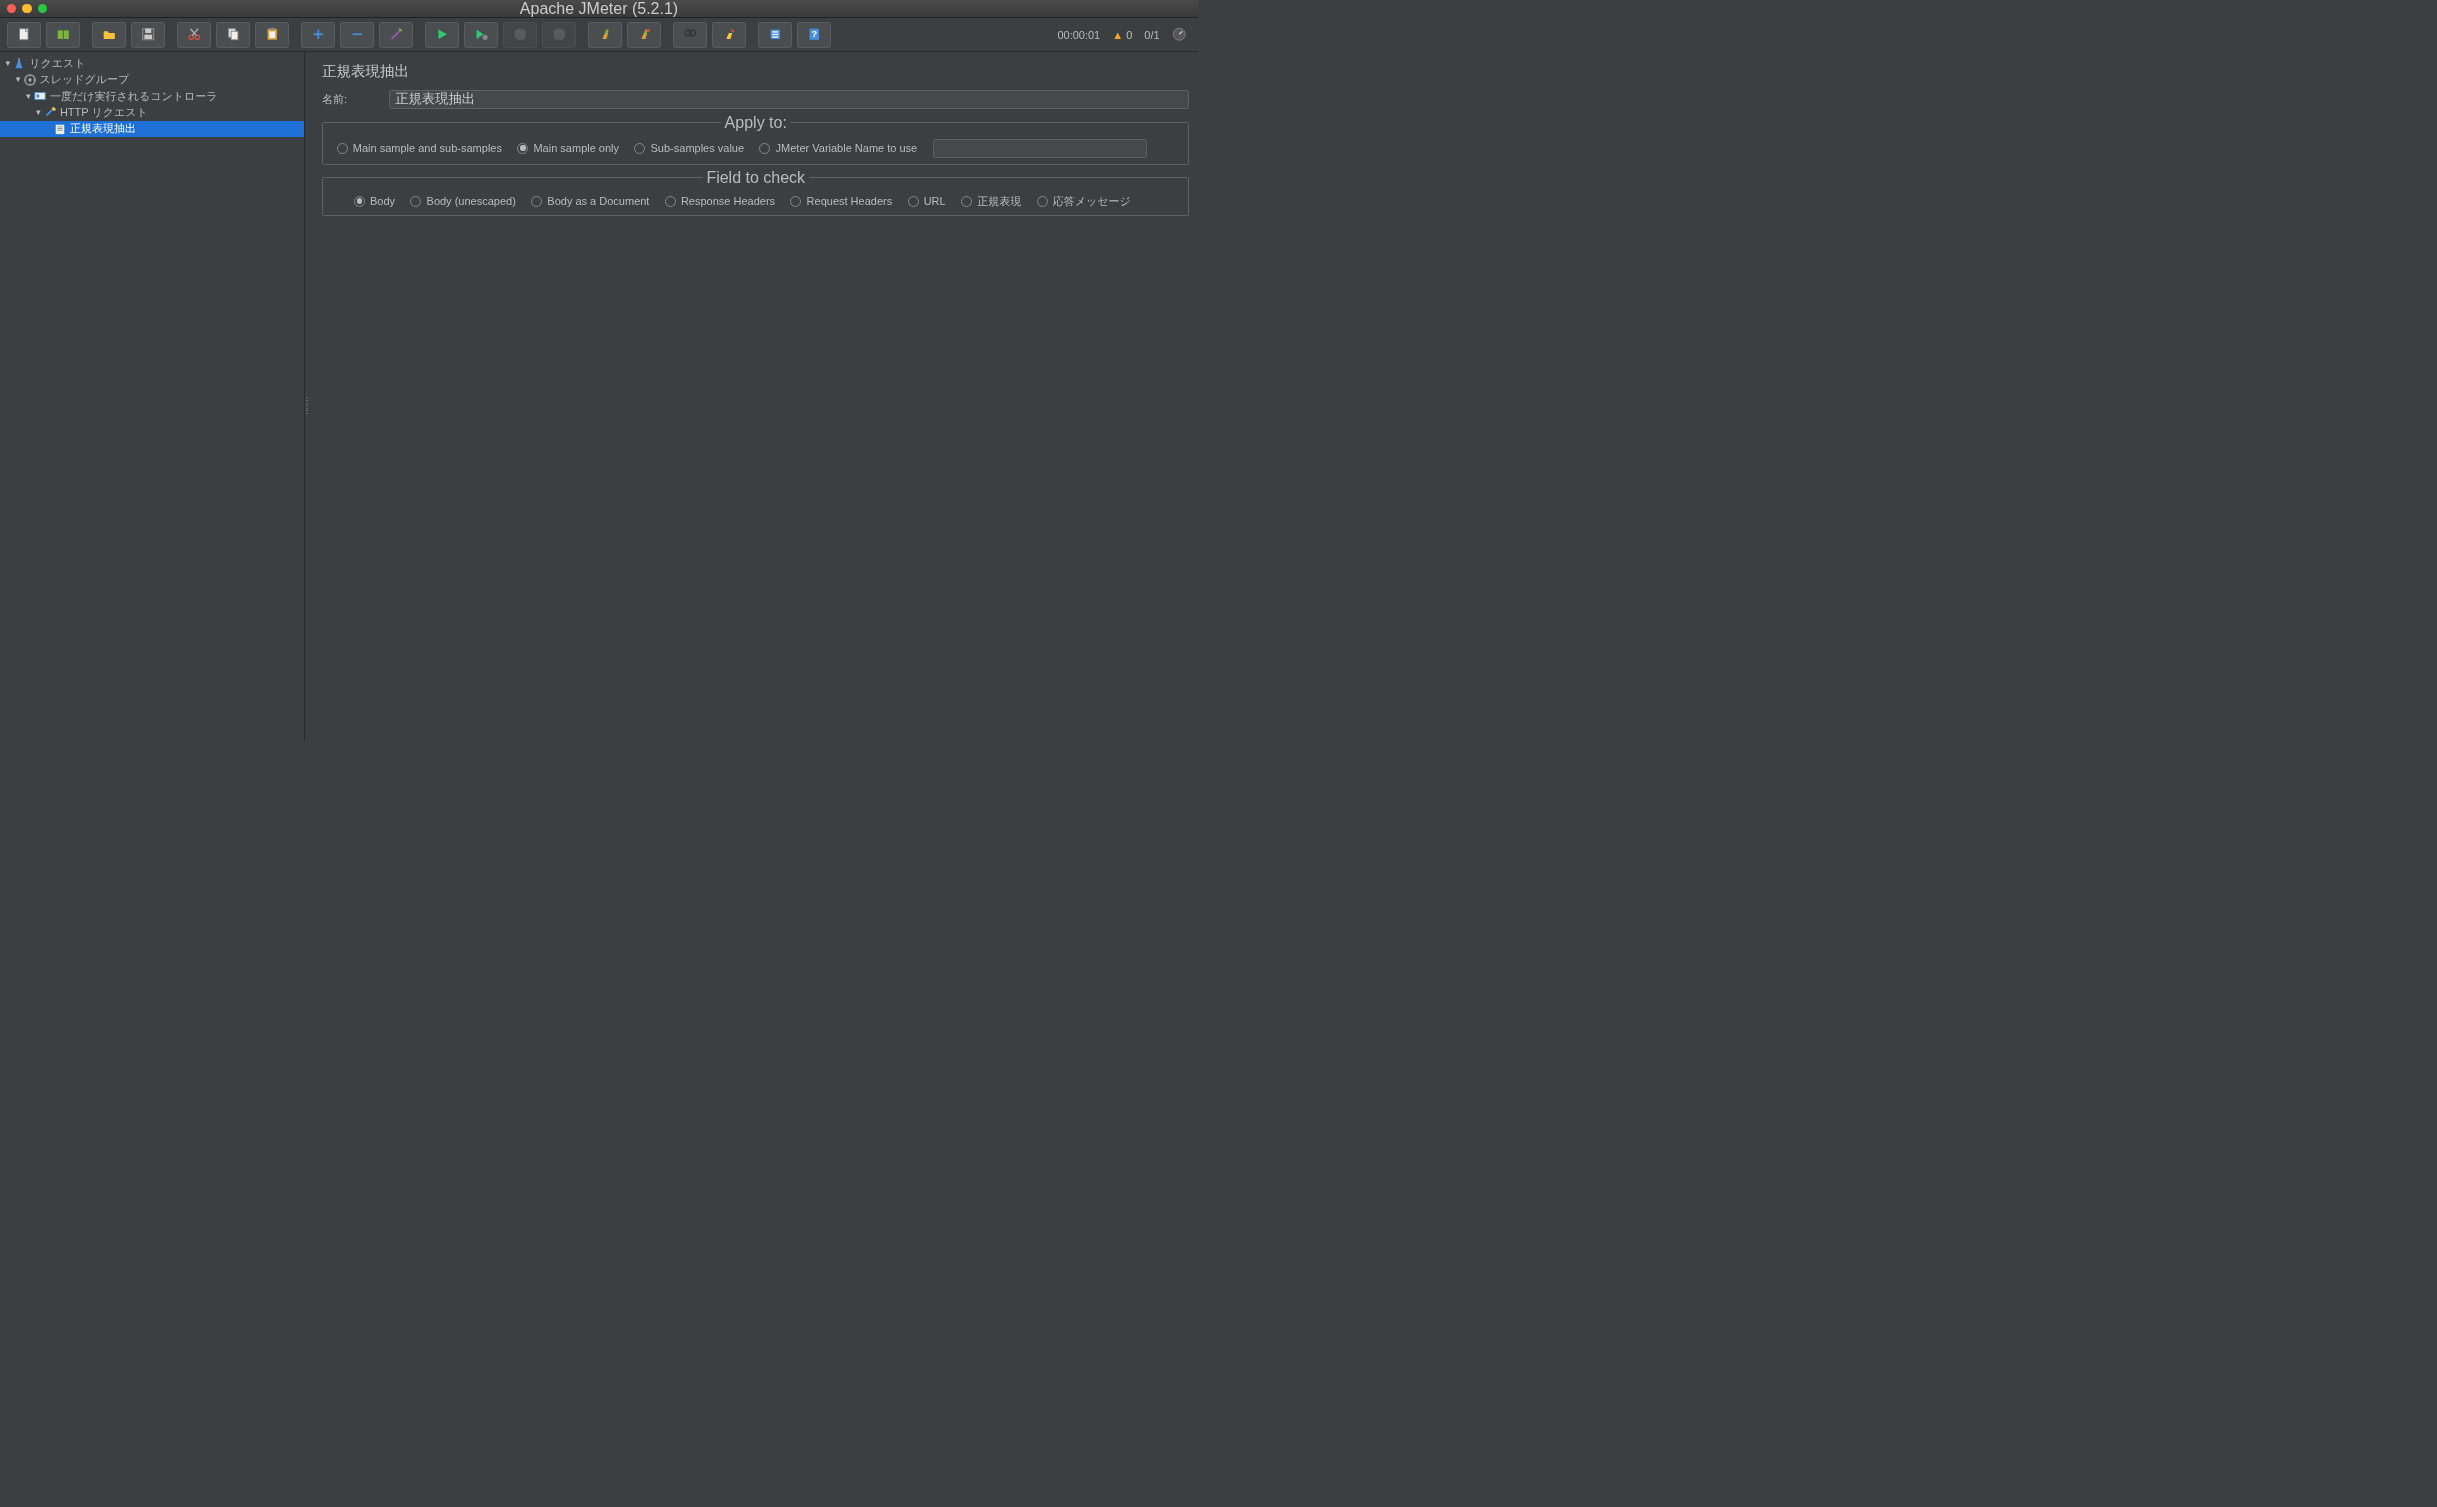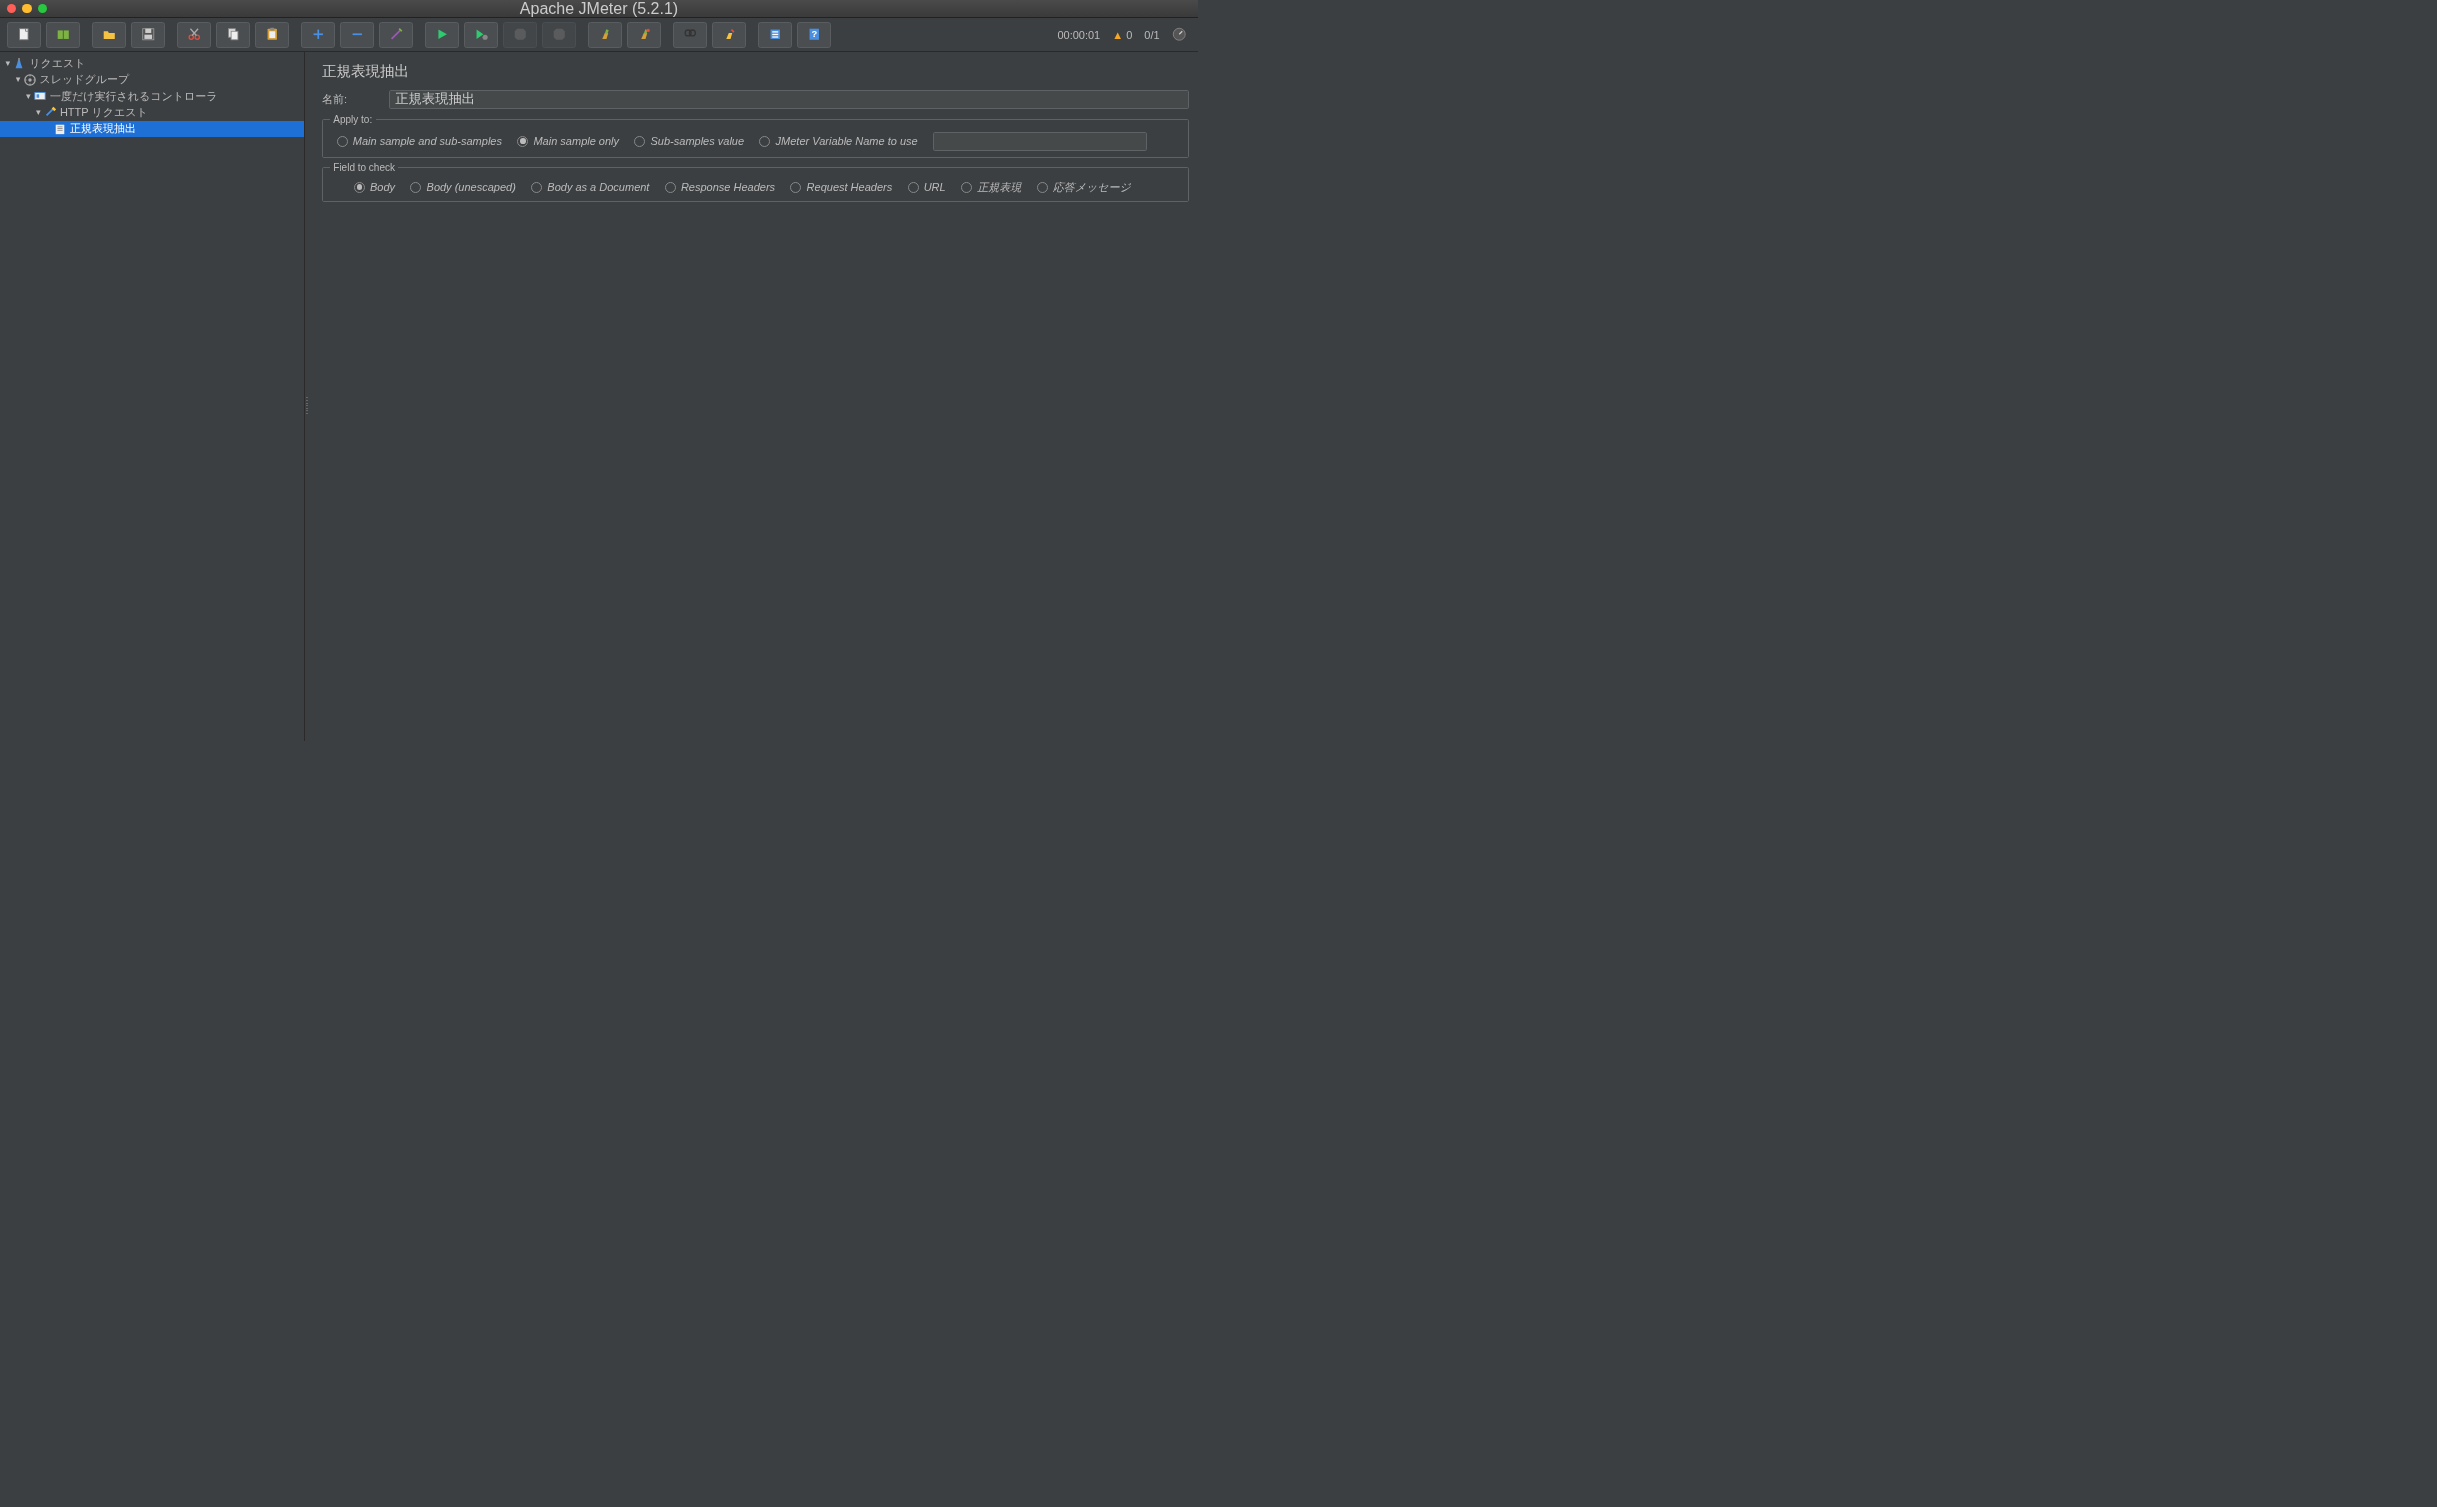--- a/index.html
+++ b/index.html
@@ -35,23 +35,23 @@
 .tree-row.selected .twisty { color:#fff; }
 .ticon { width:13px; height:13px; margin-right:3.4px; display:inline-flex; align-items:center; justify-content:center; }
 .indent1{padding-left:13.7px;} .indent2{padding-left:24px;} .indent3{padding-left:34px;} .indent4{padding-left:44px;}
 
 
 .page-title { font-size:14.5px; color:#ccc; margin:5.1px 0 8.6px 0; }
 .form-row { display:flex; align-items:center; margin-bottom:5.1px;gap:14px; }
 .form-label { width:53px; color:#bbb; }
 .form-input { flex:1; height:19px; background:#45494a; border:0.9px solid #5e6264; border-radius:1.7px; color:#ccc; padding:0 5.1px; }
 fieldset { border:0.9px solid #5e6264; border-radius:1.7px; margin-bottom:3.4px; padding:3.4px 6.8px 6.8px 6.8px; }
-legend { color:#bbb; padding:0 3.4px; font-size:10px; }
+legend { color:#bbb; padding:0 3.4px; font-size:16px;text-align:center; }
 .radio-row { display:flex; align-items:center; gap:15.4px; margin-top:3.4px; padding-left:6.8px; flex-wrap:wrap; }
-.radio-item { display:flex; align-items:center; gap:5.1px; color:#bbb; cursor:pointer;font-style:italic; }
+.radio-item { display:flex; align-items:center; gap:5.1px; color:#bbb; cursor:pointer; }
 .radio { width:11px; height:11px; border:0.9px solid #888; border-radius:50%; position:relative; background:#3c3f41; }
 .radio.on::after { content:""; position:absolute; inset:1.7px; border-radius:50%; background:#bbb; }
 .small-input { height:19px; background:#45494a; border:0.9px solid #5e6264; border-radius:1.7px; color:#ccc; padding:0 5.1px; width:214px; }
 
 .grid { display:grid; grid-template-columns:120px 1fr; row-gap:2.6px; column-gap:5.1px; margin-top:3.4px; align-items:center; }
 .grid label { color:#bbb; }
 .grid .form-input { width:100%; }
 .inline-cb { display:flex; align-items:center; gap:6.8px; }
 .cb { width:11px; height:11px; background:#45494a; border:0.9px solid #5e6264; }
 

